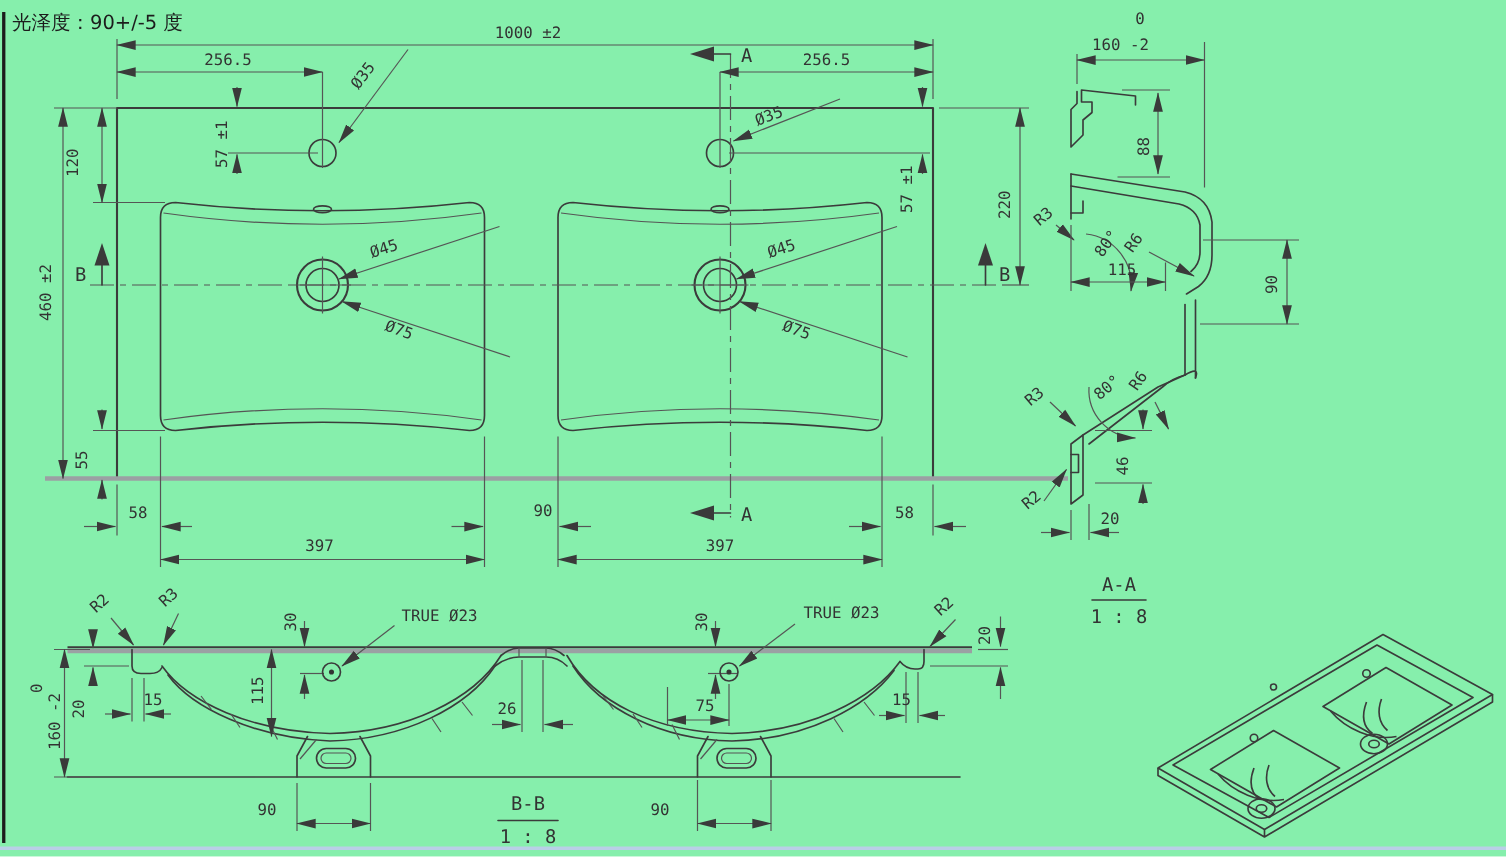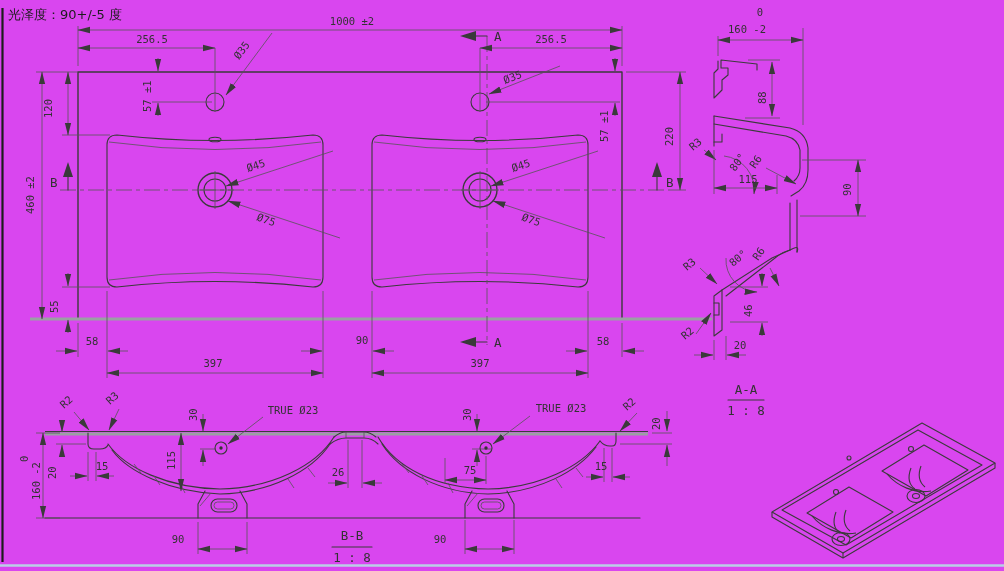--- a/index.html
+++ b/index.html
@@ -1,16 +1,16 @@
 <!DOCTYPE html>
 <html><head>
 <meta charset="utf-8">
 <style>
   html,body{margin:0;padding:0;background:#fff;}
-  .stage{position:relative;width:1004px;height:571px;background:#d946ef;overflow:hidden;
+  .stage{position:relative;width:1004px;height:571px;background:#86efac;overflow:hidden;
          font-family:"DejaVu Sans Mono", monospace;}
   svg{display:block}
   .ol{fill:none;stroke:#3b3b3b;stroke-width:1.4;stroke-linejoin:round;stroke-linecap:round}
   .ol2{fill:none;stroke:#3b3b3b;stroke-width:1.1;stroke-linejoin:round;stroke-linecap:round}
   .tl{fill:none;stroke:#555;stroke-width:.8}
   .cl{fill:none;stroke:#555;stroke-width:.8;stroke-dasharray:16 4 4 4}
   .gray{fill:none;stroke:#9ba0a3;stroke-width:3}
   .d{font:10.5px "DejaVu Sans Mono", monospace;fill:#333}
   .big{font:12.5px "DejaVu Sans Mono", monospace;fill:#333}
   .cn{font:13px "DejaVu Sans", sans-serif;fill:#1c1c1c}

